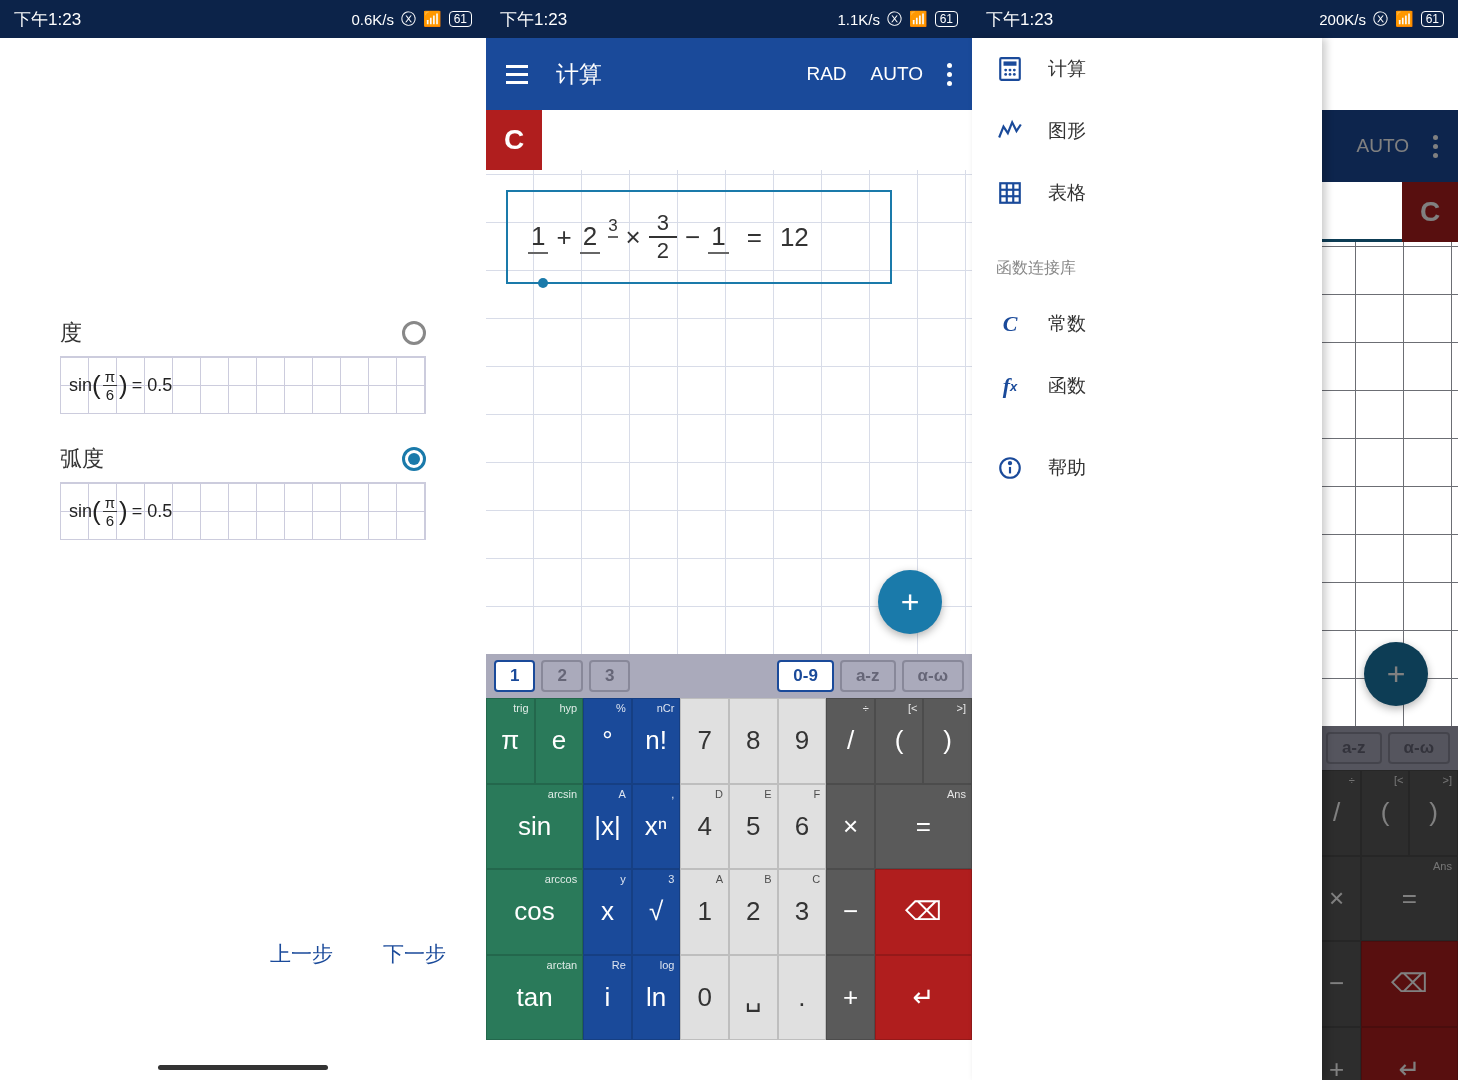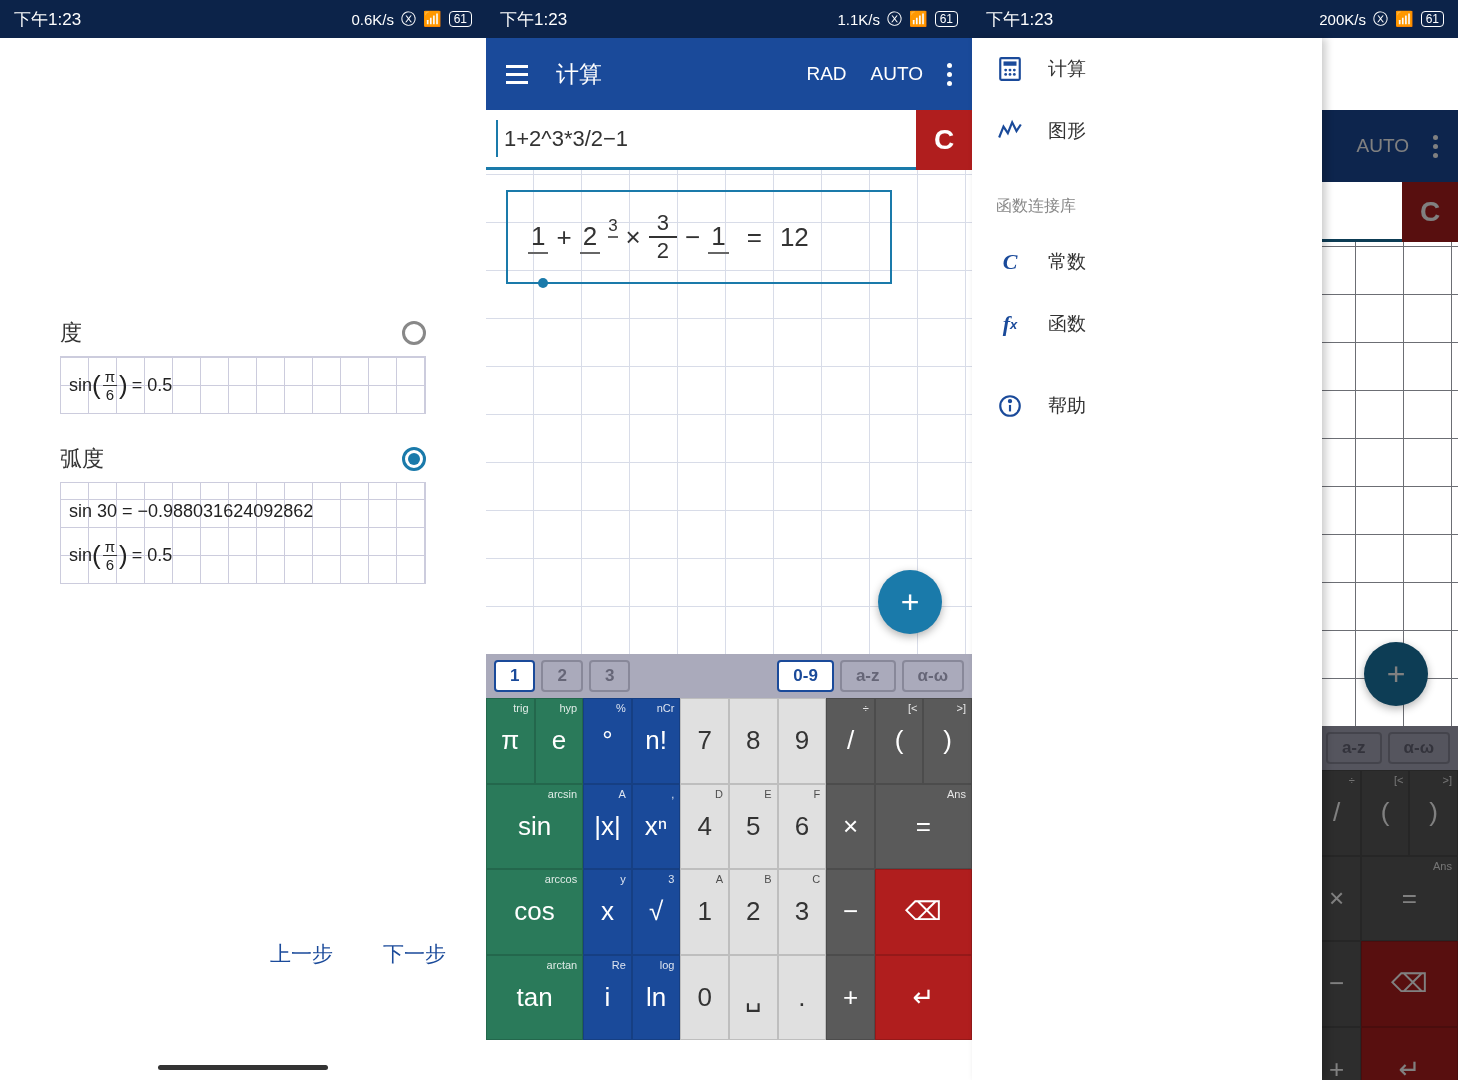--- a/index.html
+++ b/index.html
@@ -96,21 +96,20 @@
           <span style="margin-left:4px;">= 0.5</span>
         </div>
       </div>
     </div>
     <div class="section">
       <div class="section-head">
         <span class="label">弧度</span>
         <div class="radio selected"></div>
       </div>
       <div class="grid-box">
-        <div class="row">sin 30 = −0.988031624092862</div>
         <div class="row">
           <span>sin</span>
           <span class="paren">(</span>
           <span class="frac">
               <span class="num">π</span>
               <span>6</span>
             </span>
           <span class="paren">)</span>
           <span style="margin-left:4px;">= 0.5</span>
         </div>
@@ -147,23 +146,20 @@
       <span>RAD</span>
       <span>AUTO</span>
       <div class="dots">
           <span></span>
           <span></span>
           <span></span>
         </div>
     </div>
   </div>
   <div class="inputrow">
-    <div class="inputfield">
-      <span style="margin-left:8px;">1+2^3*3/2−1</span>
-    </div>
     <div class="clearbtn">C</div>
   </div>
   <div class="canvas">
     <div class="eqbox">
       <span class="u">1</span>
         <span>+</span>
         <span class="u">2</span>
         <span class="sup">3</span>
         <span>×</span>
       <span class="bfrac">
@@ -500,20 +496,32 @@
       <span>计算</span>
     </div>
     <div class="drawer-item">
       <span class="dicon">
         <svg class="svgicon" viewBox="0 0 24 24" fill="none" stroke="#1a4a9a" stroke-width="2">
             <path d="M2 18 L6 8 L10 14 L14 4 L18 12 L22 6"></path>
           </svg>
       </span>
       <span>图形</span>
     </div>
+    <div class="drawer-item">
+      <span class="dicon">
+        <svg class="svgicon" viewBox="0 0 24 24" fill="none" stroke="#1a4a9a" stroke-width="2">
+            <rect x="3" y="3" width="18" height="18"></rect>
+            <line x1="3" y1="9" x2="21" y2="9"></line>
+            <line x1="3" y1="15" x2="21" y2="15"></line>
+            <line x1="9" y1="3" x2="9" y2="21"></line>
+            <line x1="15" y1="3" x2="15" y2="21"></line>
+          </svg>
+      </span>
+      <span>表格</span>
+    </div>
     <div class="drawer-sep"></div>
     <div class="drawer-section">函数连接库</div>
     <div class="drawer-item">
       <span class="dicon" style="font-style:italic;font-family:serif;">C</span>
       <span>常数</span>
     </div>
     <div class="drawer-item">
       <span class="dicon" style="font-style:italic;font-family:serif;">f<sub style="font-size:13px;">x</sub></span>
       <span>函数</span>
     </div>

